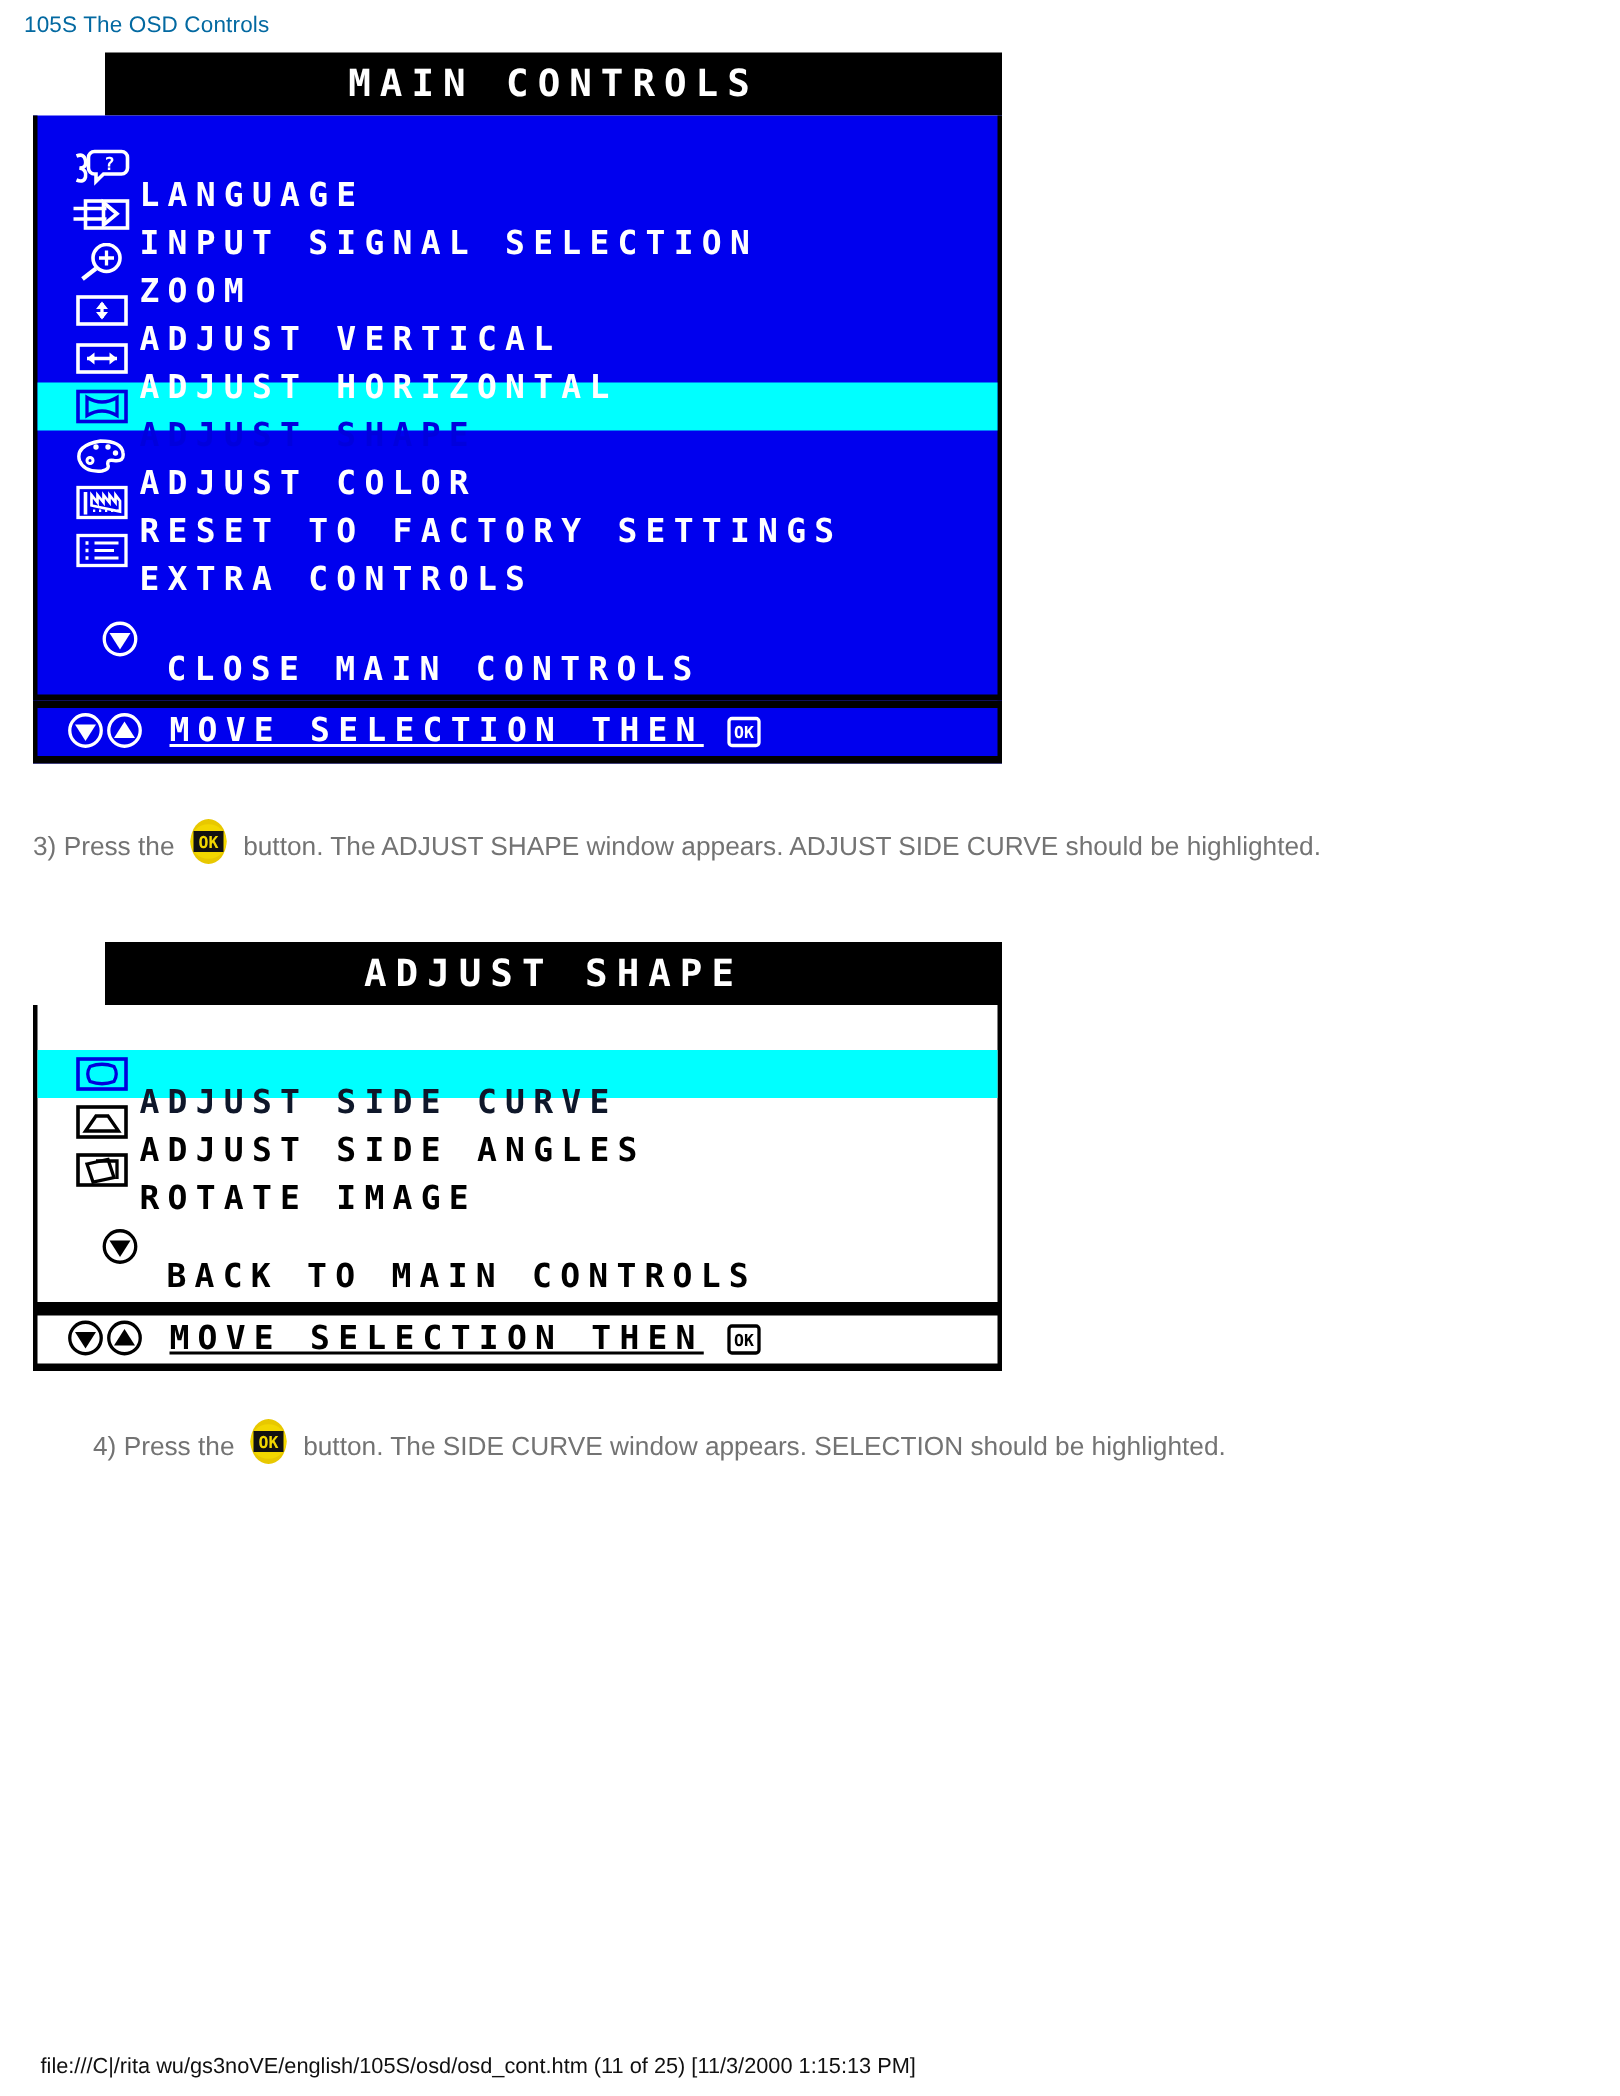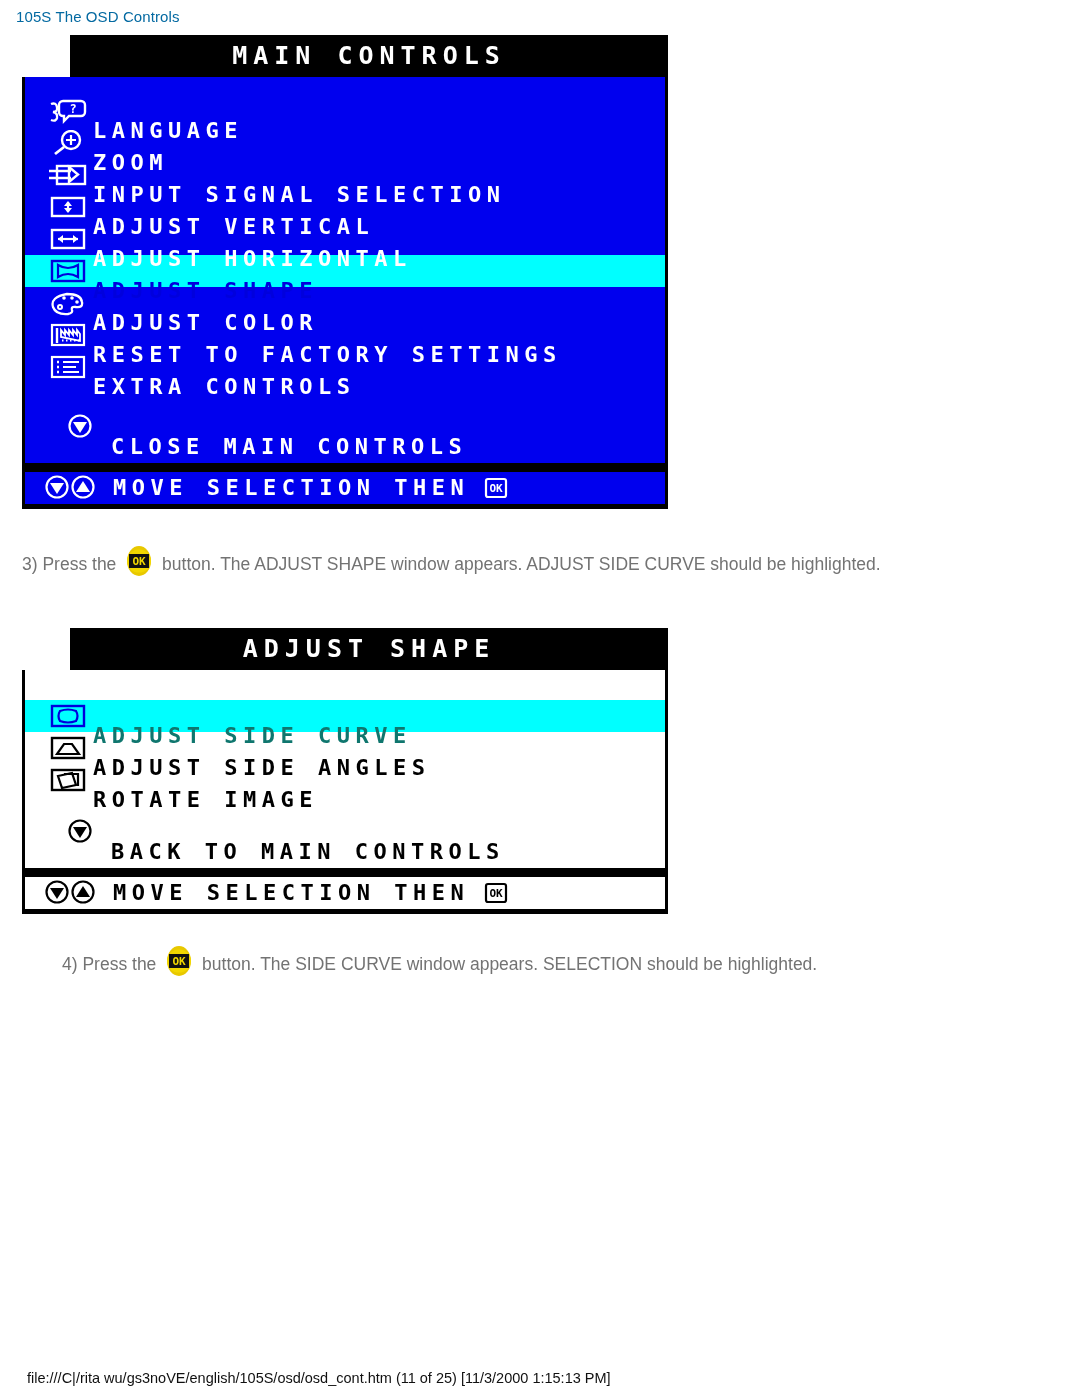--- a/index.html
+++ b/index.html
@@ -91,21 +91,21 @@
     letter-spacing: 5.5px;
     line-height: 1;
     white-space: nowrap;
     margin-top: 39px;
   }
   .osd-blue .osd-row .lbl { color: #ffffff; }
   .osd-white .osd-row .lbl { color: #000000; }
 
   .osd-row.is-highlighted { background: #00ffff; }
   .osd-blue .osd-row.is-highlighted .lbl { color: #0000dd; }
-  .osd-white .osd-row.is-highlighted .lbl { color: #0f766e; text-align: right; }
+  .osd-white .osd-row.is-highlighted .lbl { color: #0f172a; text-align: right; }
 
   .osd-gap { height: 28px; }
   .osd-gap-sm { height: 20px; }
 
   .osd-row.close-row { padding-left: 40px; }
   .osd-row.close-row .ico { width: 46px; flex: 0 0 46px; }
 
   .osd-foot-gap { height: 20px; }
 
   
@@ -122,20 +122,21 @@
     padding-left: 18px;
   }
   .osd-blue .osd-footer { background: #0000ee; }
   .osd-white .osd-footer { background: #ffffff; }
   .osd-footer .lbl {
     font-size: 22px;
     font-weight: bold;
     letter-spacing: 5.5px;
     white-space: nowrap;
     line-height: 1;
+    text-decoration: underline;
   }
   .osd-blue .osd-footer .lbl { color: #ffffff; }
   .osd-white .osd-footer .lbl { color: #000000; }
   .osd-footer .ico-pair {
     display: flex;
     align-items: center;
     margin-right: 14px;
   }
 
   svg.osdicon { display: block; }
@@ -185,37 +186,37 @@
           </g>
           <text x="26" y="15" font-family="DejaVu Sans Mono, monospace" font-size="12" font-weight="bold" fill="#fff" text-anchor="middle">?</text>
         </svg>
       </span>
       <span class="lbl">LANGUAGE</span>
     </div>
 
     <div class="osd-row">
       <span class="ico">
         <svg class="osdicon" width="42" height="26" viewBox="0 0 42 26">
+          <rect x="10" y="4" width="28" height="18" fill="none" stroke="#fff" stroke-width="2.4"></rect>
+          <path d="M2 9 h22 M2 16 h22" stroke="#fff" stroke-width="2.4" fill="none"></path>
+          <path d="M22 5 l9 7.5 l-9 7.5 z" fill="none" stroke="#fff" stroke-width="2.4"></path>
+        </svg>
+      </span>
+      <span class="lbl">INPUT SIGNAL SELECTION</span>
+    </div>
+
+    <div class="osd-row">
+      <span class="ico">
+        <svg class="osdicon" width="42" height="26" viewBox="0 0 42 26">
           <circle cx="24" cy="10" r="9" fill="none" stroke="#fff" stroke-width="2.4"></circle>
           <path d="M24 5 v10 M19 10 h10" stroke="#fff" stroke-width="2.2"></path>
           <path d="M17 17 L8 24" stroke="#fff" stroke-width="2.8"></path>
         </svg>
       </span>
       <span class="lbl">ZOOM</span>
-    </div>
-
-    <div class="osd-row">
-      <span class="ico">
-        <svg class="osdicon" width="42" height="26" viewBox="0 0 42 26">
-          <rect x="10" y="4" width="28" height="18" fill="none" stroke="#fff" stroke-width="2.4"></rect>
-          <path d="M2 9 h22 M2 16 h22" stroke="#fff" stroke-width="2.4" fill="none"></path>
-          <path d="M22 5 l9 7.5 l-9 7.5 z" fill="none" stroke="#fff" stroke-width="2.4"></path>
-        </svg>
-      </span>
-      <span class="lbl">INPUT SIGNAL SELECTION</span>
     </div>
 
     <div class="osd-row">
       <span class="ico">
         <svg class="osdicon" width="42" height="26" viewBox="0 0 42 26">
           <rect x="5" y="4" width="32" height="18" fill="none" stroke="#fff" stroke-width="2.4"></rect>
           <path d="M21 8 v10" stroke="#fff" stroke-width="2.2"></path>
           <path d="M21 7 l-4 5 h8 z M21 19 l-4 -5 h8 z" fill="#fff"></path>
         </svg>
       </span>

